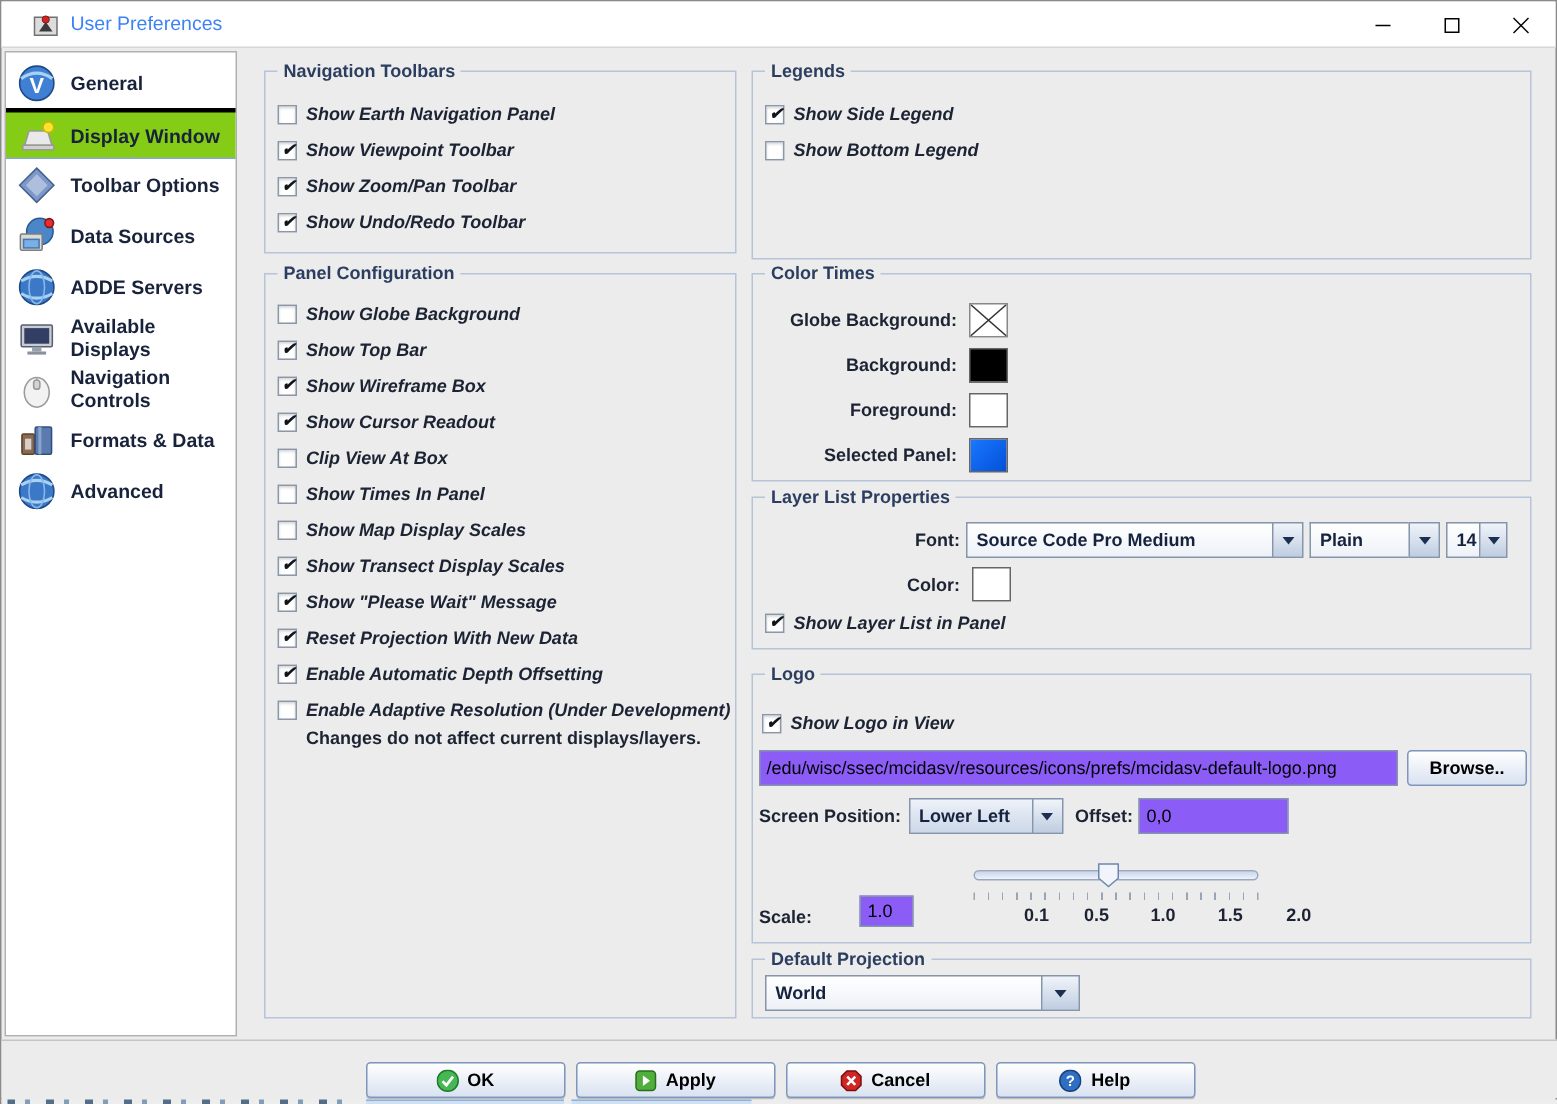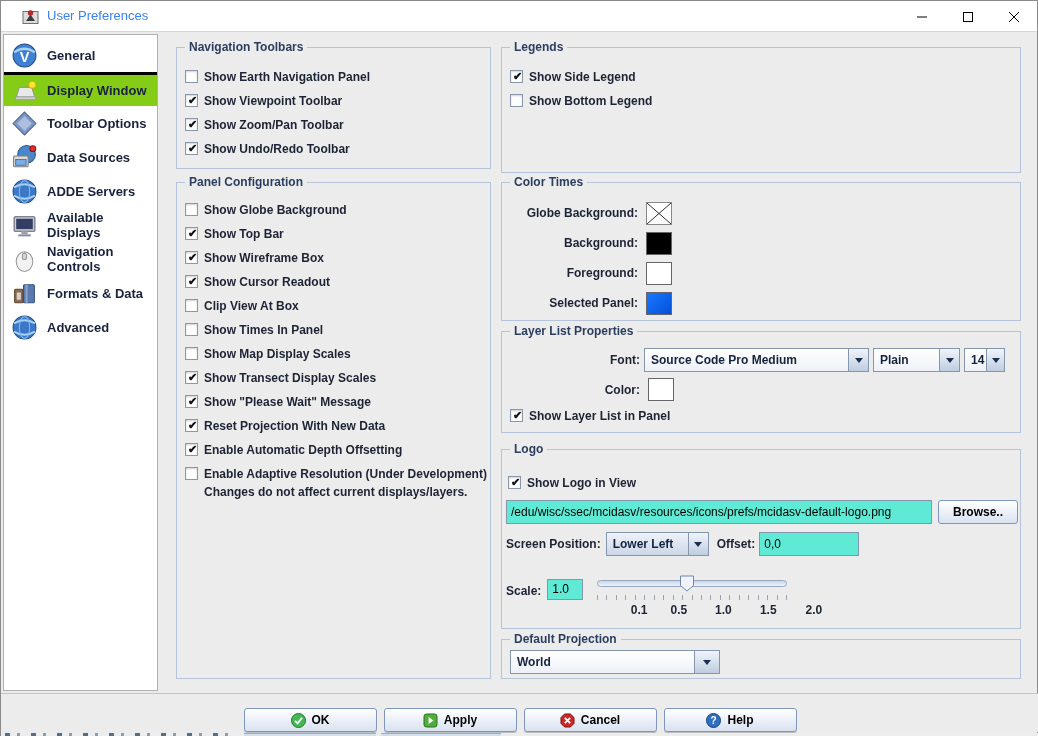--- a/index.html
+++ b/index.html
@@ -29,21 +29,21 @@
                    font-size:12px; font-weight:bold; color:#2c3e5f; white-space:nowrap; }
   #grp-nav   { left:175px; top:46px;  width:315px; height:122px; padding:22px 0 0 8px; }
   #grp-panel { left:175px; top:181px; width:315px; height:497px; padding:20px 0 0 8px; }
   #grp-legends { left:500px; top:46px;  width:520px; height:126px; padding:22px 0 0 8px; }
   #grp-colors  { left:500px; top:181px; width:520px; height:139px; padding:18px 0 0 8px; }
   #grp-layer   { left:500px; top:330px; width:520px; height:102px; padding:16px 0 0 8px; }
   #grp-logo    { left:500px; top:448px; width:520px; height:180px; padding:26px 0 0 4px; }
   #grp-proj    { left:500px; top:638px; width:520px; height:40px;  padding:10px 0 0 8px; }
 
   
-  .cbrow { display:flex; align-items:center; gap:6px; height:13px; margin-bottom:11px; }
+  .cbrow { display:flex; align-items:flex-end; gap:6px; height:13px; margin-bottom:11px;font-style:italic; }
   .cb { width:13px; height:13px; background:#fff; border:1px solid #8a97a8;
         box-shadow:inset 0 1px 2px rgba(0,0,0,.18); position:relative; flex:0 0 auto; }
   .cb.on::after { content:"✔"; position:absolute; left:0; top:-1px; width:13px; text-align:center;
                   font-size:11px; font-weight:bold; color:#10131a; line-height:13px; }
   .cblabel { font-size:12px; font-weight:bold; color:#1c2333; white-space:nowrap; }
   .note { margin:-6px 0 0 19px; font-size:12px; font-weight:bold; color:#1c2333; }
 
   
   .crow { display:flex; align-items:center; height:24px; margin-bottom:6px; }
   .crow .clabel { width:128px; text-align:right; font-size:12px; font-weight:bold; color:#1c2333; margin-right:8px; }
@@ -53,21 +53,21 @@
   .combo { display:inline-flex; height:24px; }
   .combo .cval { background:linear-gradient(#ffffff,#edf1f7); border:1px solid #8595ac; border-right:none;
                  height:24px; line-height:22px; padding:0 6px; font-size:12px; font-weight:bold;
                  color:#15233f; white-space:nowrap; overflow:hidden; }
   .combo .carr { width:21px; height:24px; border:1px solid #8595ac;
                  background:linear-gradient(#f0f4fa,#bfcde1); display:flex; align-items:center; justify-content:center; }
   .tri { width:0; height:0; border-left:4px solid transparent; border-right:4px solid transparent;
          border-top:5px solid #1c2f50; }
 
   
-  .tf { background:#5eead4; border:1px solid #8595ac; height:24px; line-height:22px; padding:0 4px;
+  .tf { background:#8b5cf6; border:1px solid #8595ac; height:24px; line-height:22px; padding:0 4px;
         font-size:12px; color:#000; white-space:nowrap; overflow:hidden; }
 
   
   .lrow { display:flex; align-items:center; margin-bottom:6px; }
   .lrow .llabel { width:130px; text-align:right; font-size:12px; font-weight:bold; color:#1c2333; margin-right:4px; }
 
   
   .logorow { display:flex; align-items:center; }
   .blabel { font-size:12px; font-weight:bold; color:#1c2333; white-space:nowrap; }
   .btnish { border:1px solid #7e96bd; border-radius:3px; background:linear-gradient(#ffffff,#d9e2f1);
@@ -362,21 +362,21 @@
       <span class="blabel">Screen Position:</span>
       <span class="combo" style="margin-left:5px;">
         <span class="cval" style="width:82px; background:linear-gradient(#eef2f9,#ccd7e8);">Lower Left</span>
         <span class="carr">
             <span class="tri"></span>
           </span>
       </span>
       <span class="blabel" style="margin-left:8px;">Offset:</span>
       <span class="tf" style="width:100px; margin-left:4px;">0,0</span>
     </div>
-    <div class="logorow" style="margin-top:18px; align-items:flex-start;">
+    <div class="logorow" style="margin-top:18px; align-items:flex-end;gap:26px;">
       <span class="blabel" style="margin-top:10px;">Scale:</span>
       <span class="tf" style="width:36px; height:21px; line-height:19px; margin:5px 0 0 6px;">1.0</span>
       <div id="slider">
         <div class="track"></div>
         <div class="thumb">
           <svg width="15" height="17">
               <path d="M1 1 h13 v9.5 l-6.5 5.5 L1 10.5 Z" fill="#f1f5fb" stroke="#6e87ad"></path>
             </svg>
         </div>
         <div class="ticks"></div>

